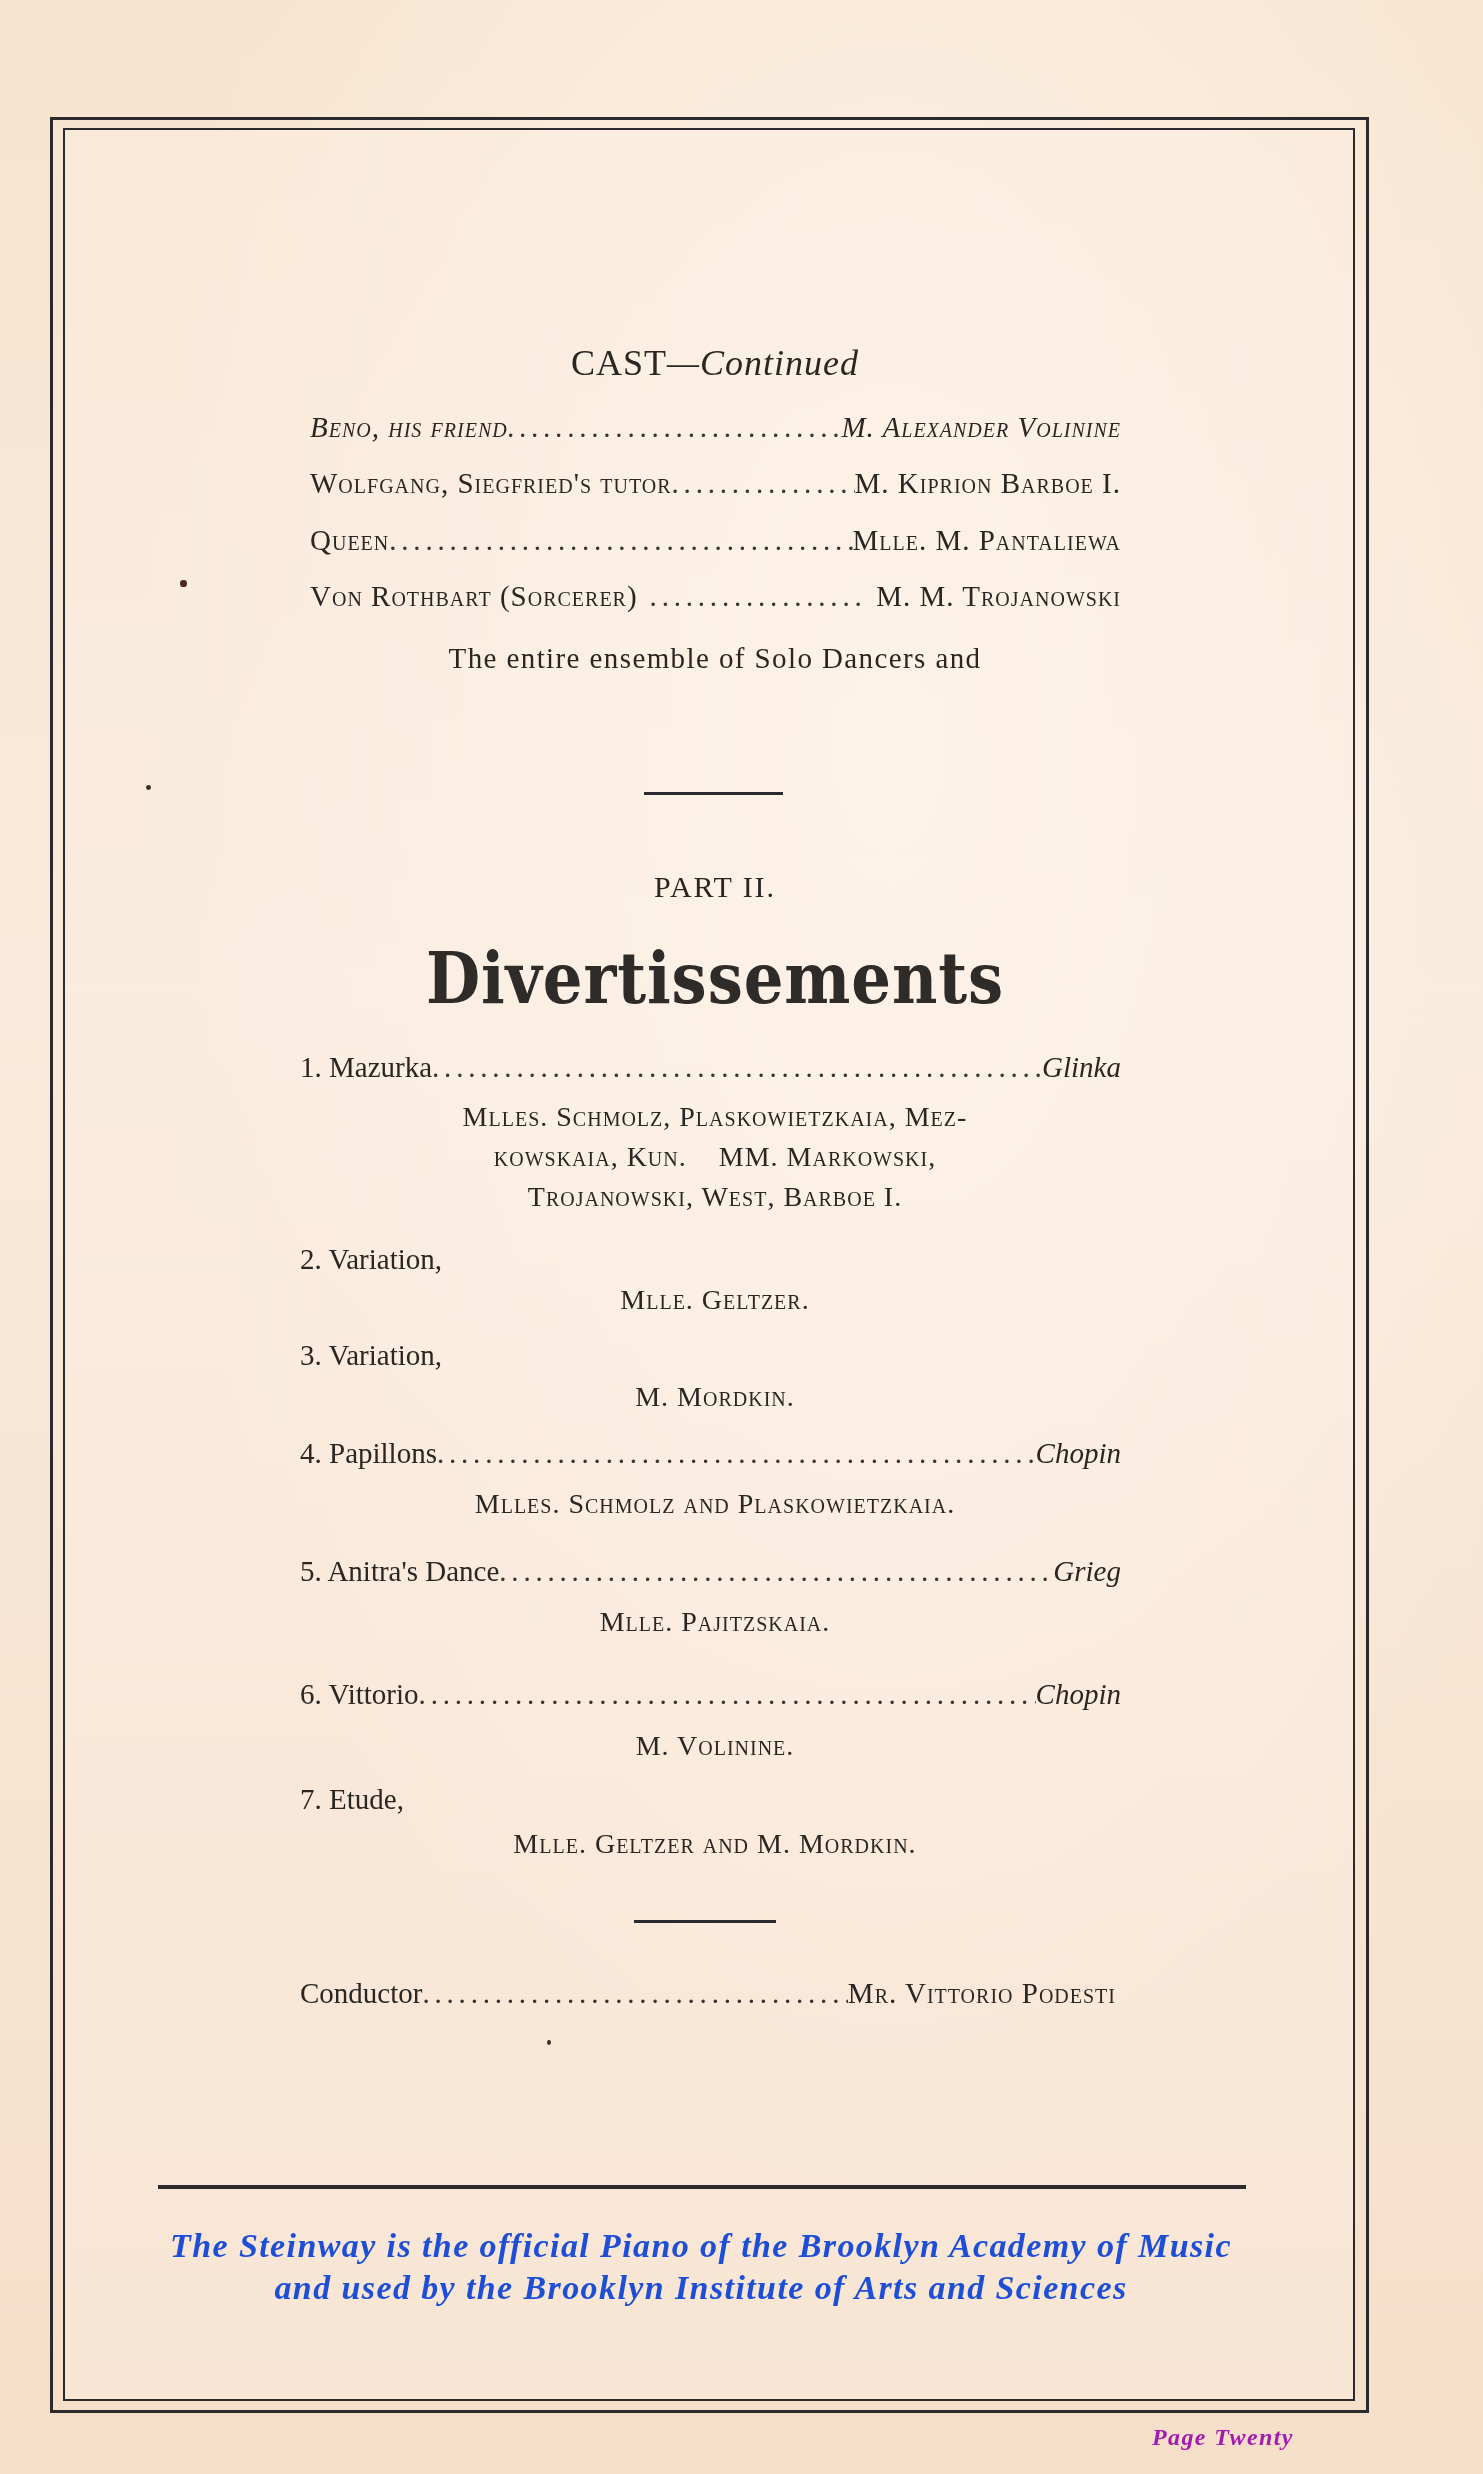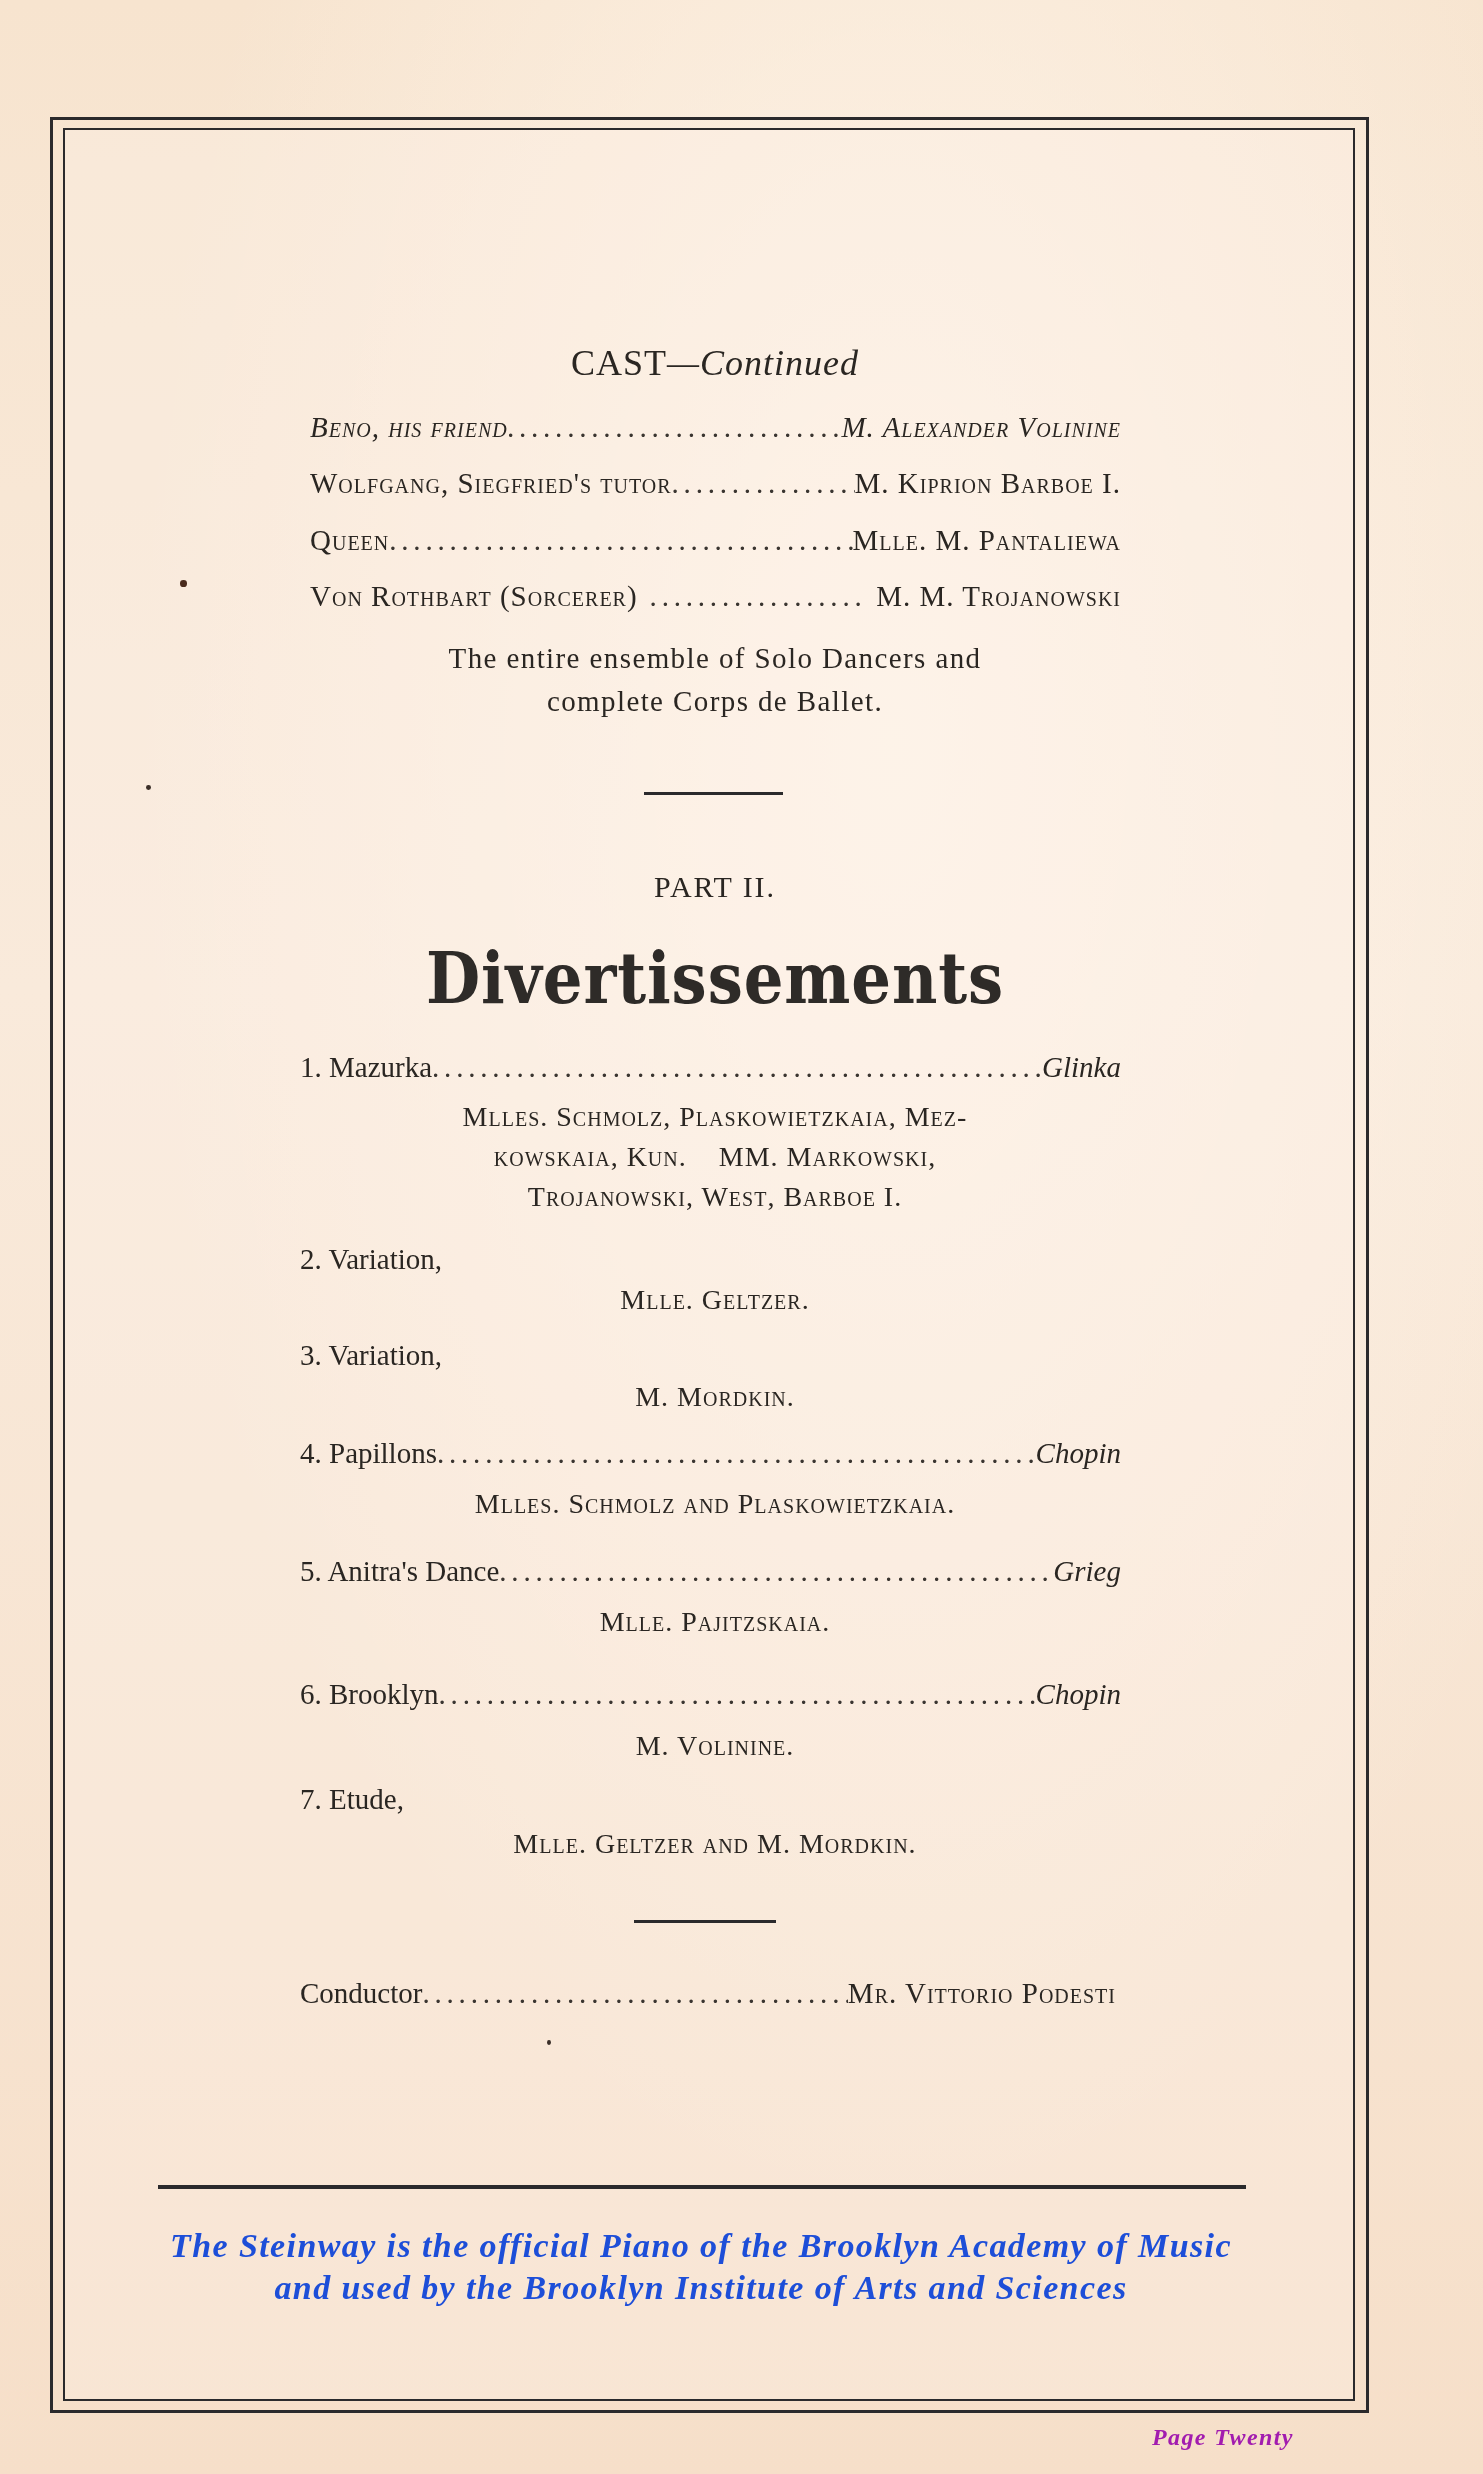--- a/index.html
+++ b/index.html
@@ -93,21 +93,20 @@
     <span class="r sc">Mlle. M. Pantaliewa</span>
   </div>
   <div class="leader-row" style="top:580px;gap:12px;">
     <span class="l sc">Von Rothbart (Sorcerer)</span>
     <span class="dots"></span>
     <span class="r sc">M. M. Trojanowski</span>
   </div>
 
   <div class="center ensemble">
     <div>The entire ensemble of Solo Dancers and</div>
-    <div>complete Corps de Ballet.</div>
   </div>
 
   <div class="rule rule-1"></div>
 
   <div class="center part">PART II.</div>
   <div class="center divert">Divertissements</div>
 
   <div class="leader-row" style="top:1051px; left:300px; width:821px;">
     <span class="l"><span>1.</span> <span>Mazurka</span></span>
     <span class="dots"></span>
@@ -145,21 +144,21 @@
   <div class="leader-row" style="top:1555px; left:300px; width:821px;align-items:center;">
     <span class="l"><span>5.</span> <span>Anitra's Dance</span></span>
     <span class="dots"></span>
     <span class="r it">Grieg</span>
   </div>
   <div class="center performers sc" style="top:1602px;">
     <div>Mlle. Pajitzskaia.</div>
   </div>
 
   <div class="leader-row" style="top:1678px; left:300px; width:821px;">
-    <span class="l"><span>6.</span> <span>Brooklyn</span></span>
+    <span class="l"><span>6.</span> <span>Vittorio</span></span>
     <span class="dots"></span>
     <span class="r it">Chopin</span>
   </div>
   <div class="center performers sc" style="top:1726px;">
     <div>M. Volinine.</div>
   </div>
 
   <div class="item-num-line" style="top:1783px;">
     <span>7.</span> <span>Etude,</span>
   </div>

